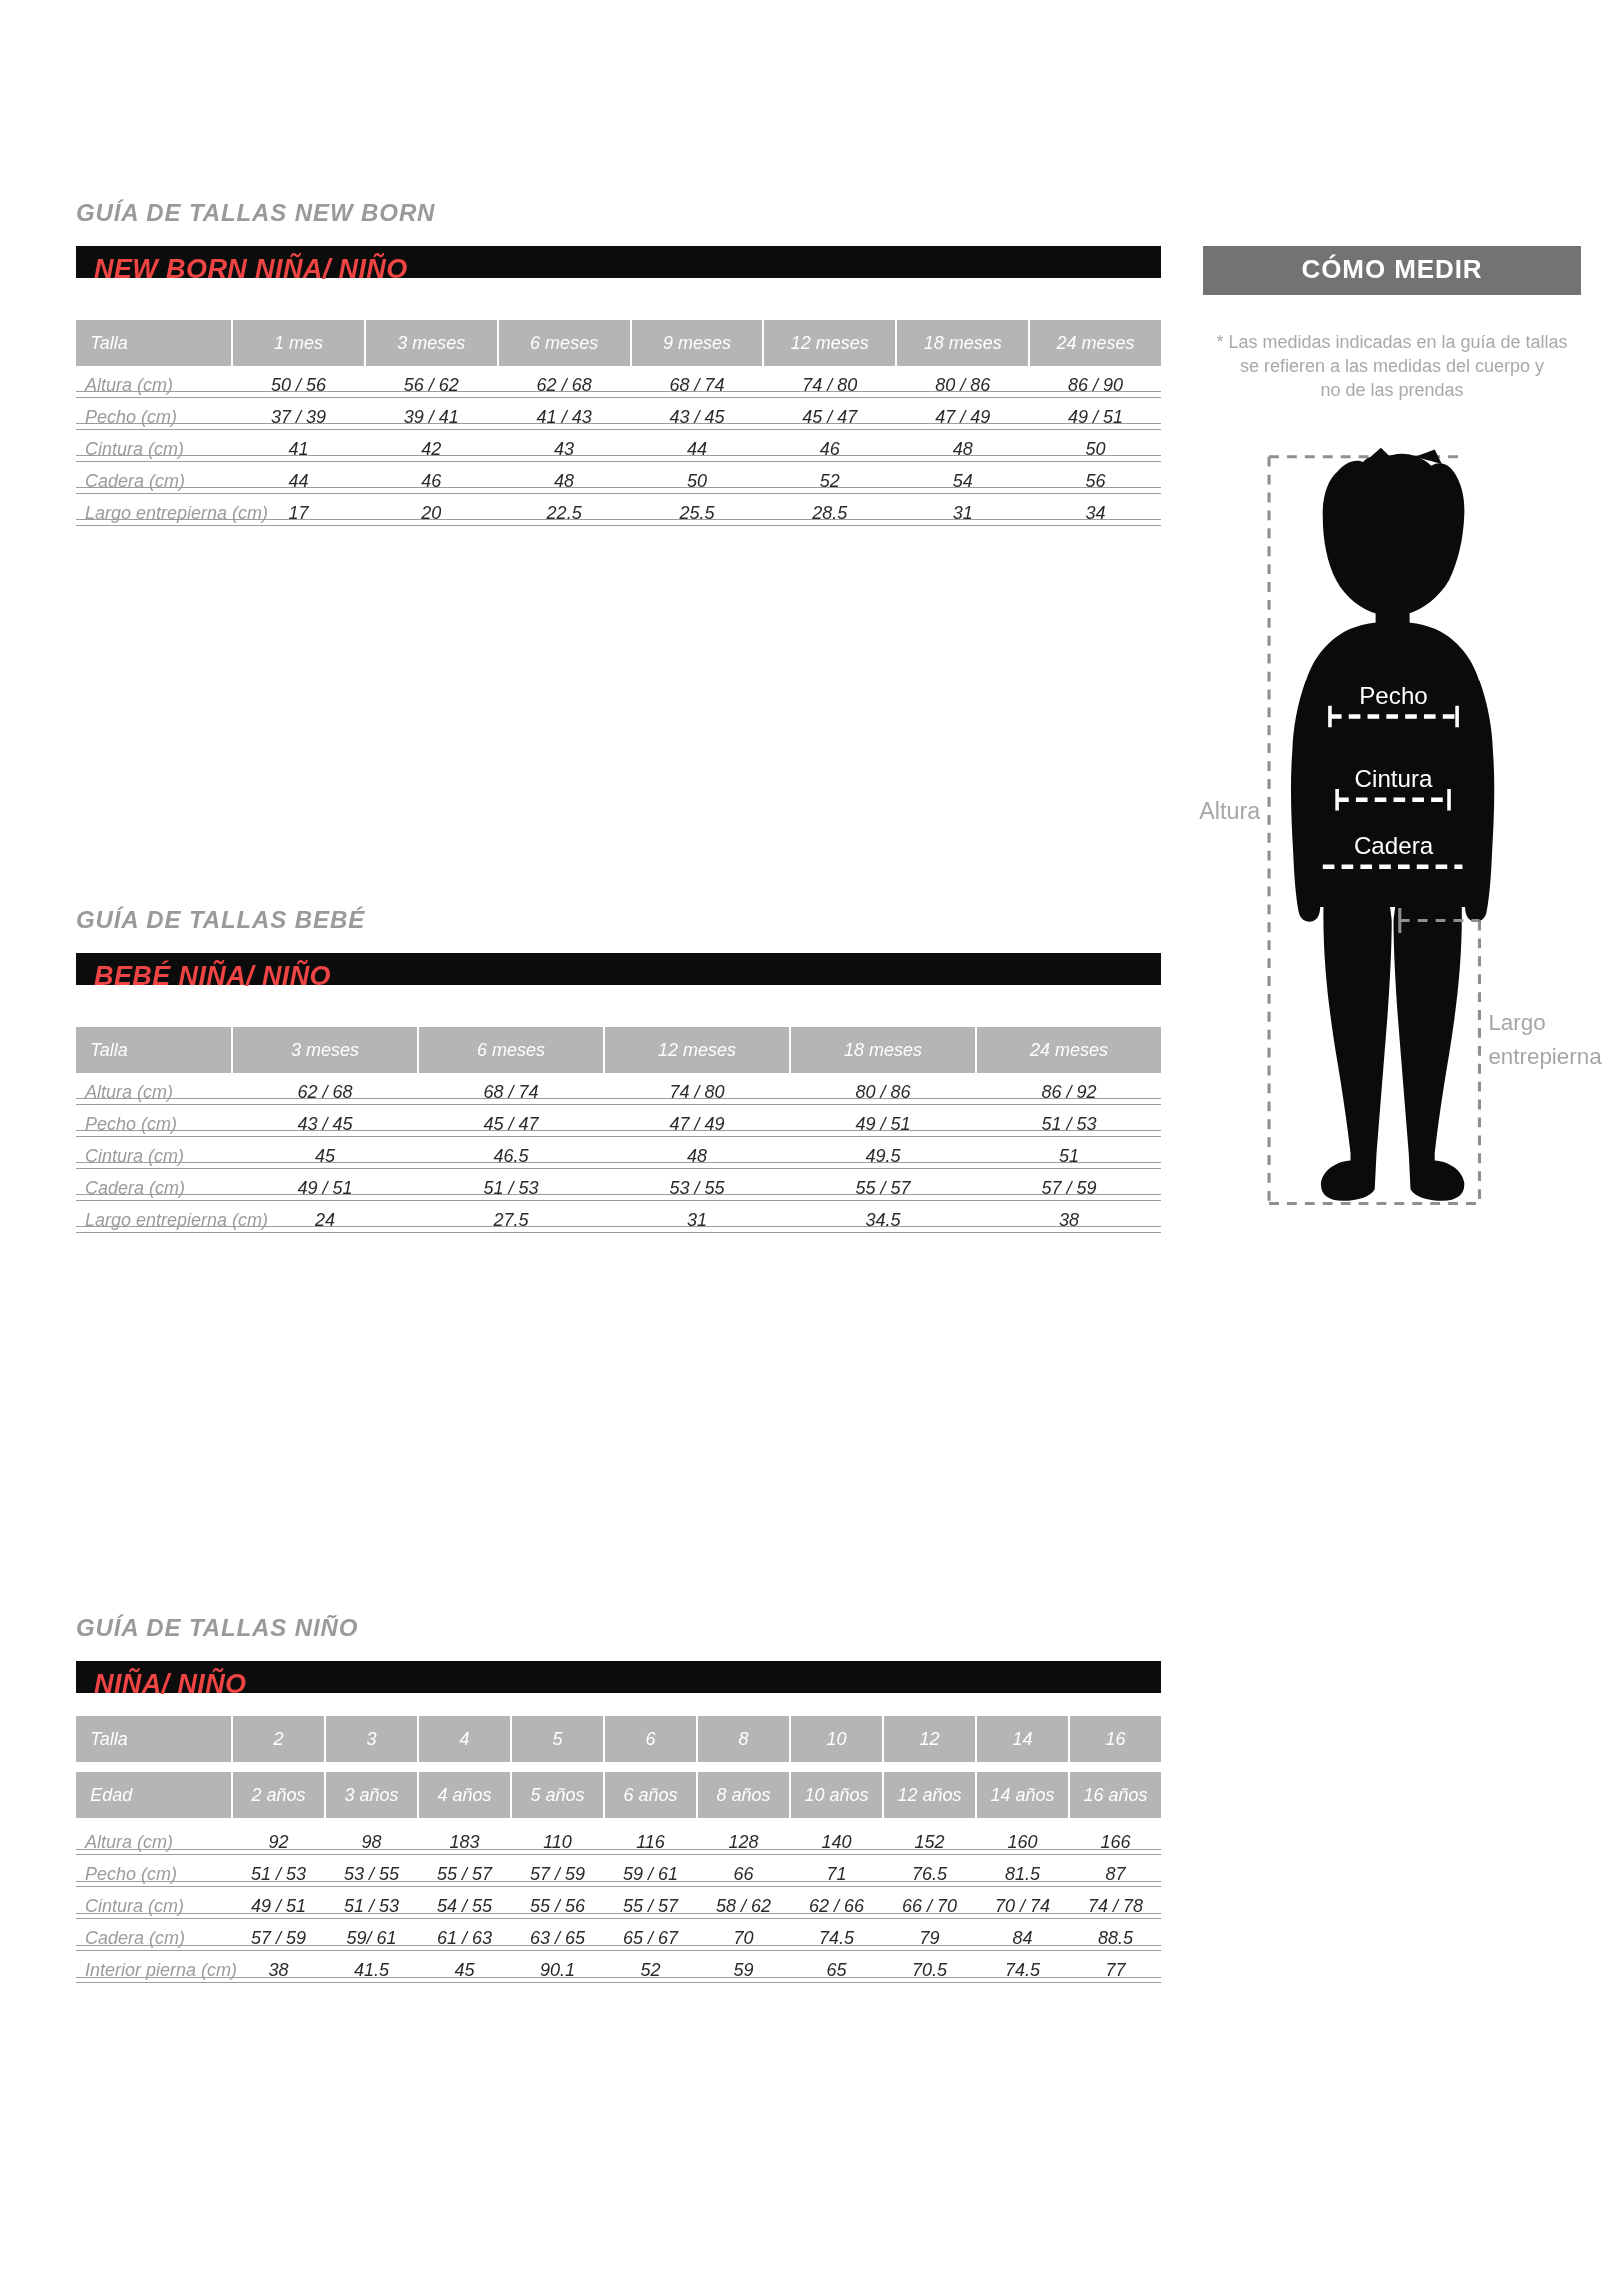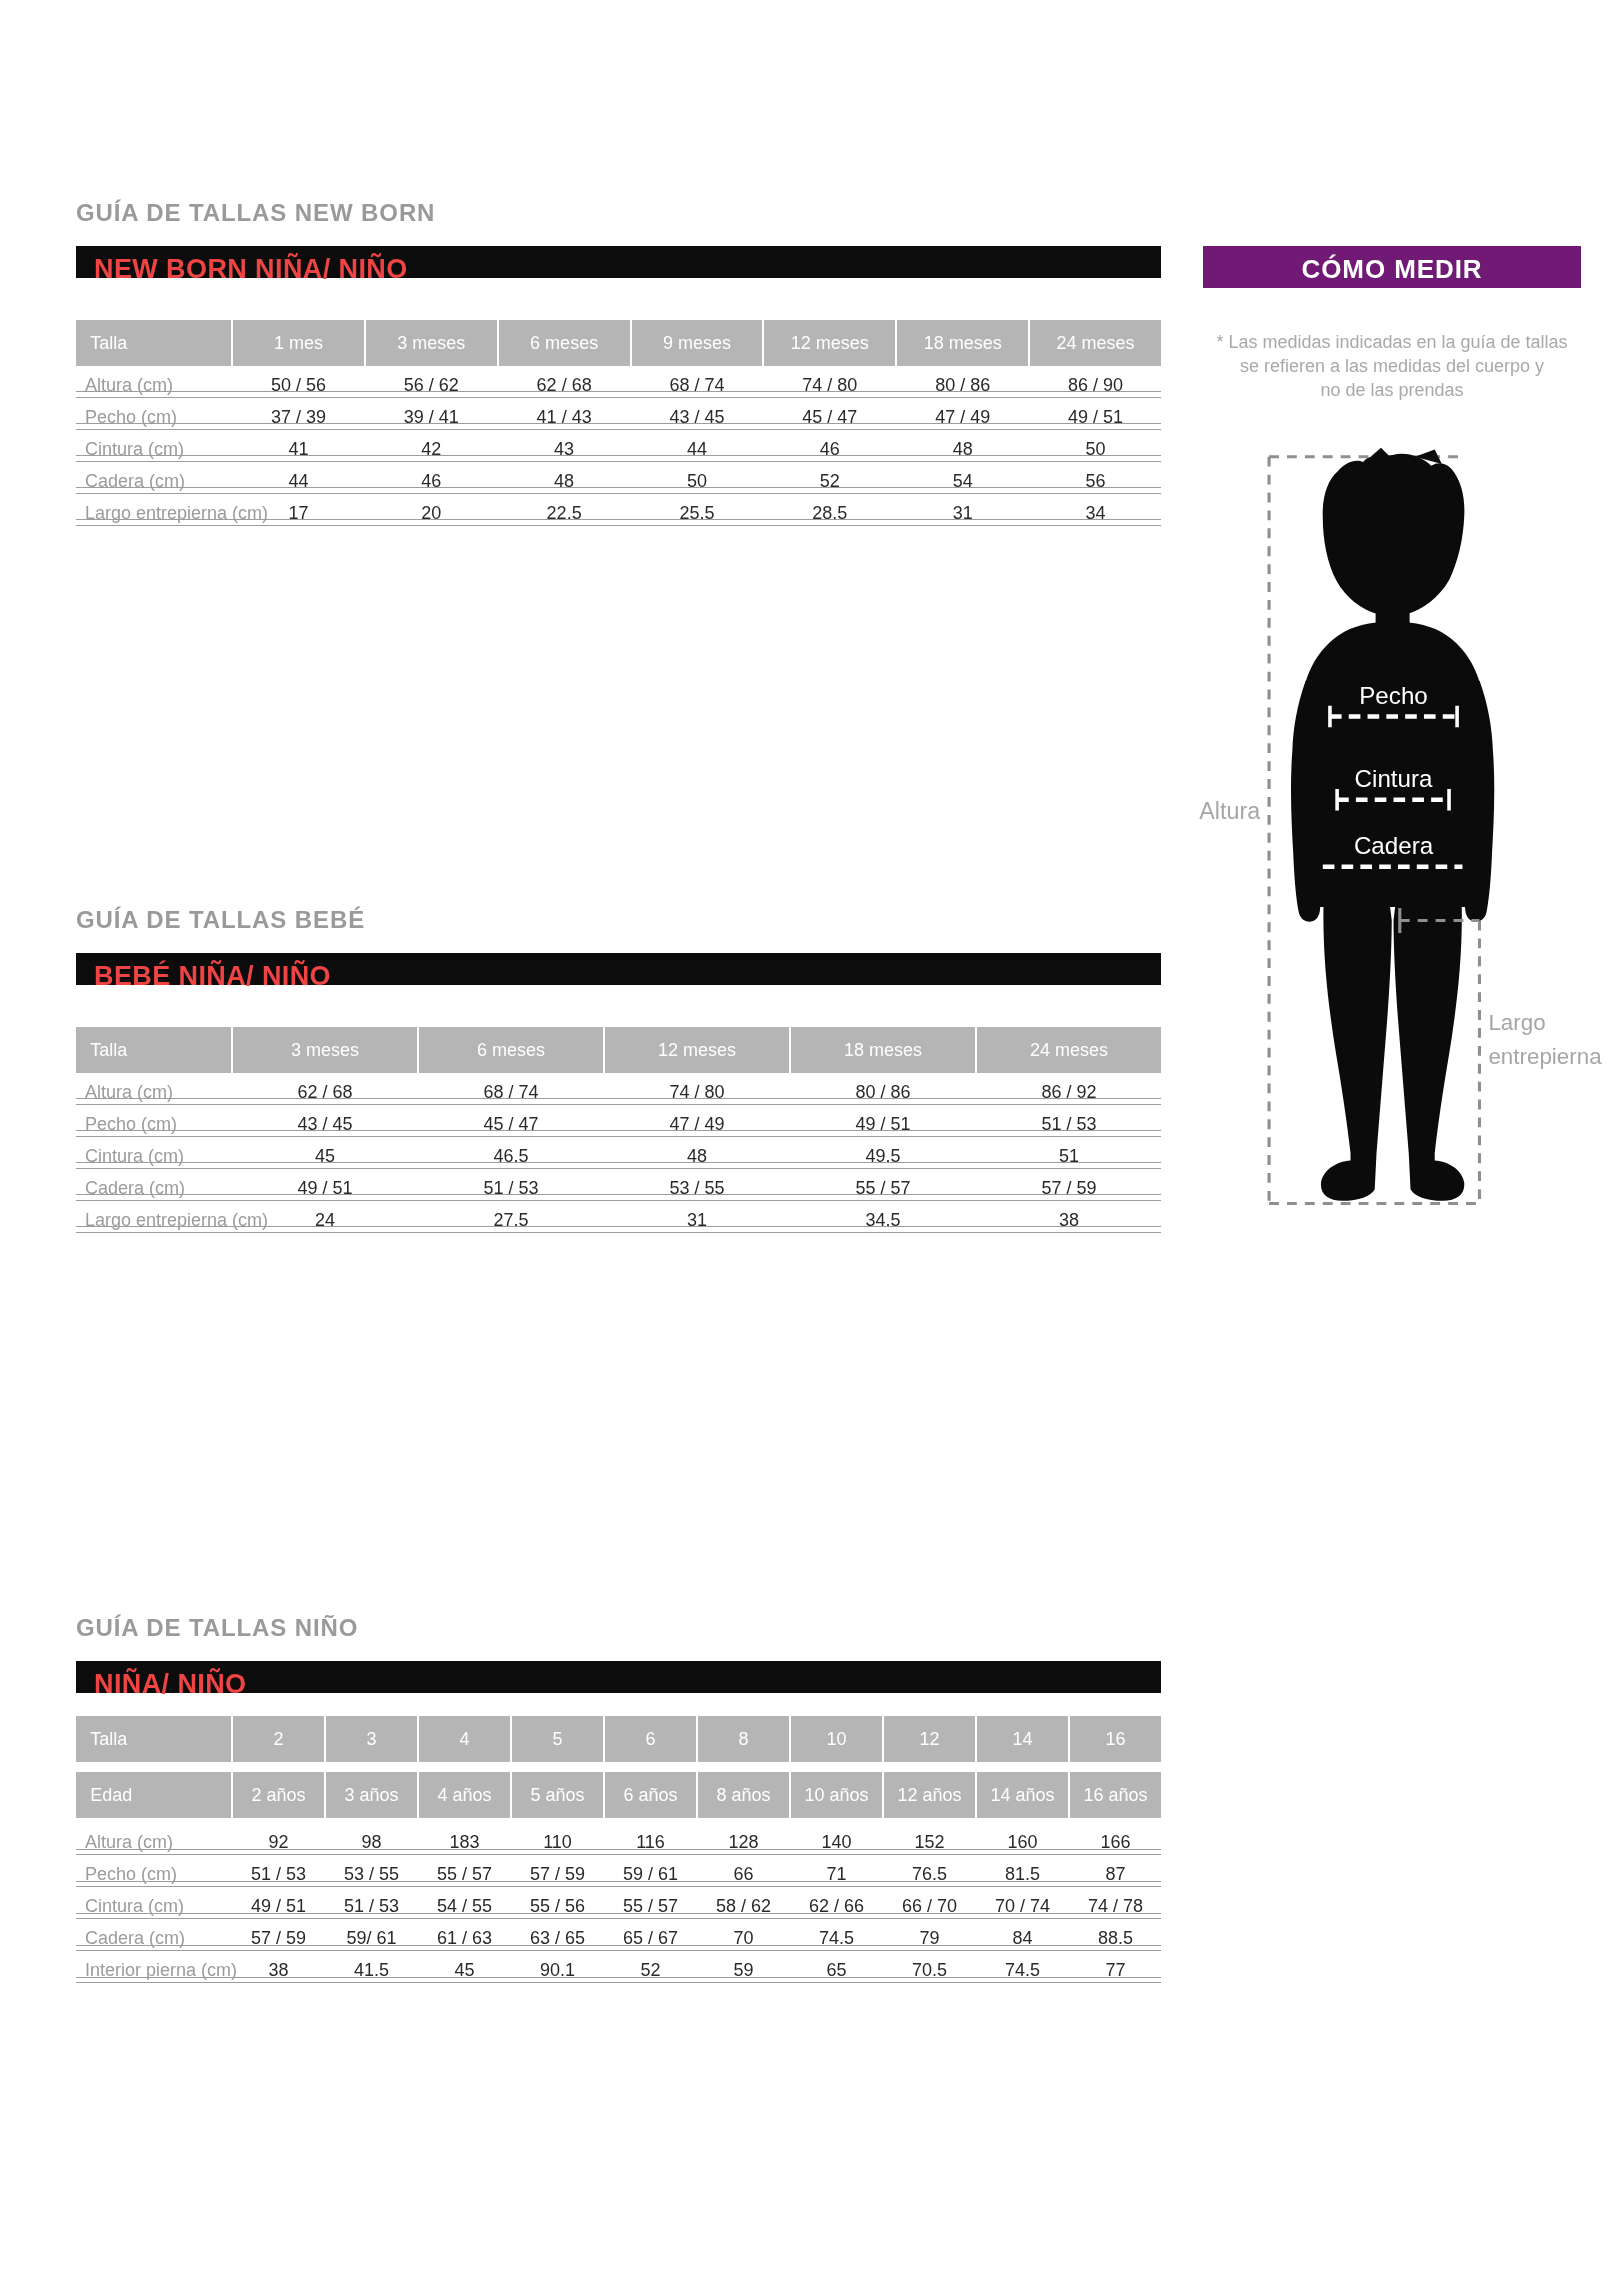--- a/index.html
+++ b/index.html
@@ -1,21 +1,21 @@
 <!DOCTYPE html>
 <html style="font-size:14.3px"><head>
 <meta charset="utf-8">
 <style>
   html,body{margin:0;padding:0;background:#fff;}
   .page{
     position:relative;width:1622px;height:2293px;background:#ffffff;
     font-family:"Liberation Sans","DejaVu Sans",sans-serif;overflow:hidden;
   }
   
-  .size-section{position:absolute;left:76px;width:1085px;}
+  .size-section{position:absolute;left:76px;width:1085px;font-style:italic;}
   .sec-0{top:199px}
   .sec-1{top:906px}
   .sec-2{top:1614px}
   .sec-title{margin:0;font-size:24px;line-height:27px;font-weight:bold;color:#9a9a9a;letter-spacing:0.9px}
   .banner{
     margin-top:19.7px;height:32px;line-height:47px;background:#0c0c0c;color:#ef4444;
     font-size:27px;font-weight:bold;padding-left:18px;box-sizing:border-box;letter-spacing:0.4px
   }
   .thead,.subhead,.trow{display:grid;column-gap:2px}
   .thead{margin-top:42px}
@@ -27,21 +27,21 @@
   .hcell.label{text-align:left;padding-left:14.3px}
   .trow{height:32px;position:relative}
   .trow::after{
     content:"";position:absolute;left:0;right:0;bottom:0;height:6.3px;box-sizing:border-box;
     border-top:1.8px solid #9d9d9d;border-bottom:1.8px solid #9d9d9d;
   }
   .rlabel{color:#9b9b9b;font-size:18px;line-height:38px;padding-left:9px;white-space:nowrap}
   .val{color:#2a2a2a;font-size:18px;line-height:38px;text-align:center;white-space:nowrap}
   
   .measure-banner{
-    position:absolute;left:1203px;top:246px;width:378px;height:42px;background:#701a75;color:#fff;
+    position:absolute;left:1203px;top:246px;width:378px;height:49px;background:#737373;color:#fff;
     font-weight:bold;font-size:26px;line-height:47px;text-align:center;letter-spacing:0.9px
   }
   .measure-note{position:absolute;left:1194px;top:330px;width:396px;text-align:center;color:#a9a9a9;font-size:18px;line-height:24px}
   .figure-svg{position:absolute;left:1191px;top:446px;width:431px;height:770px}
   .figure-svg text{font-family:"Liberation Sans","DejaVu Sans",sans-serif}
 </style>
 </head>
 <body>
 
 <div class="page">

